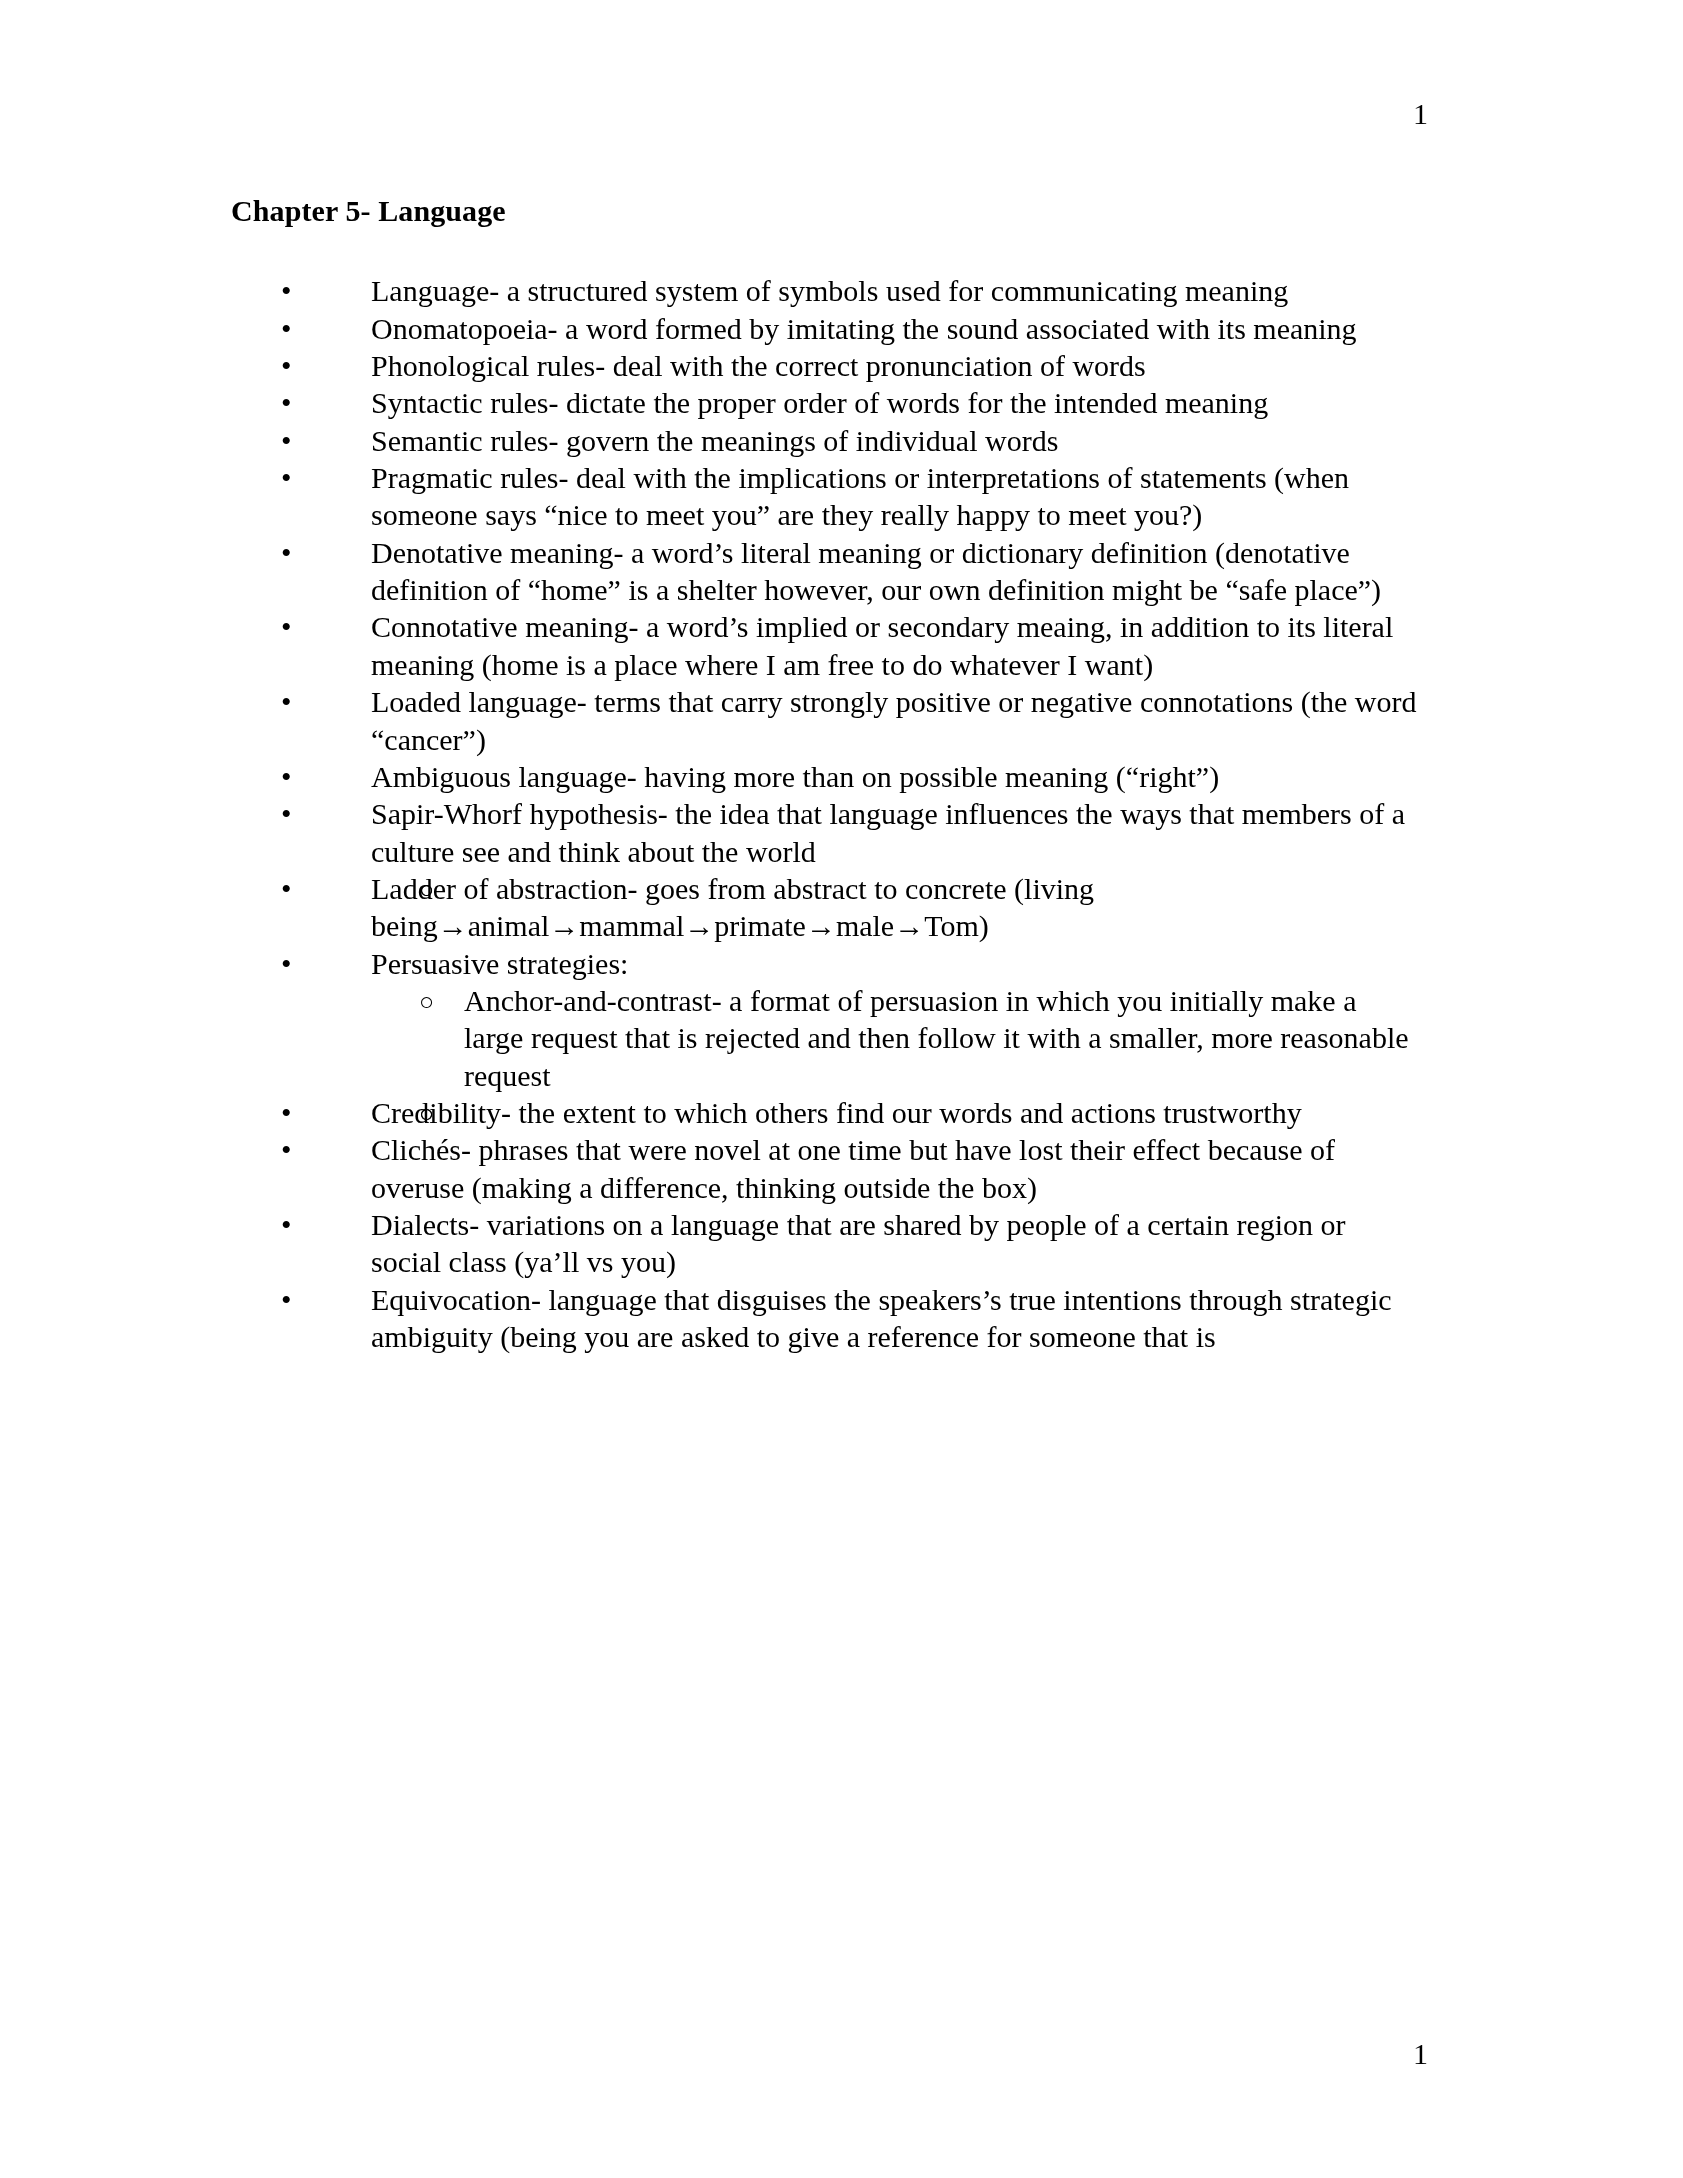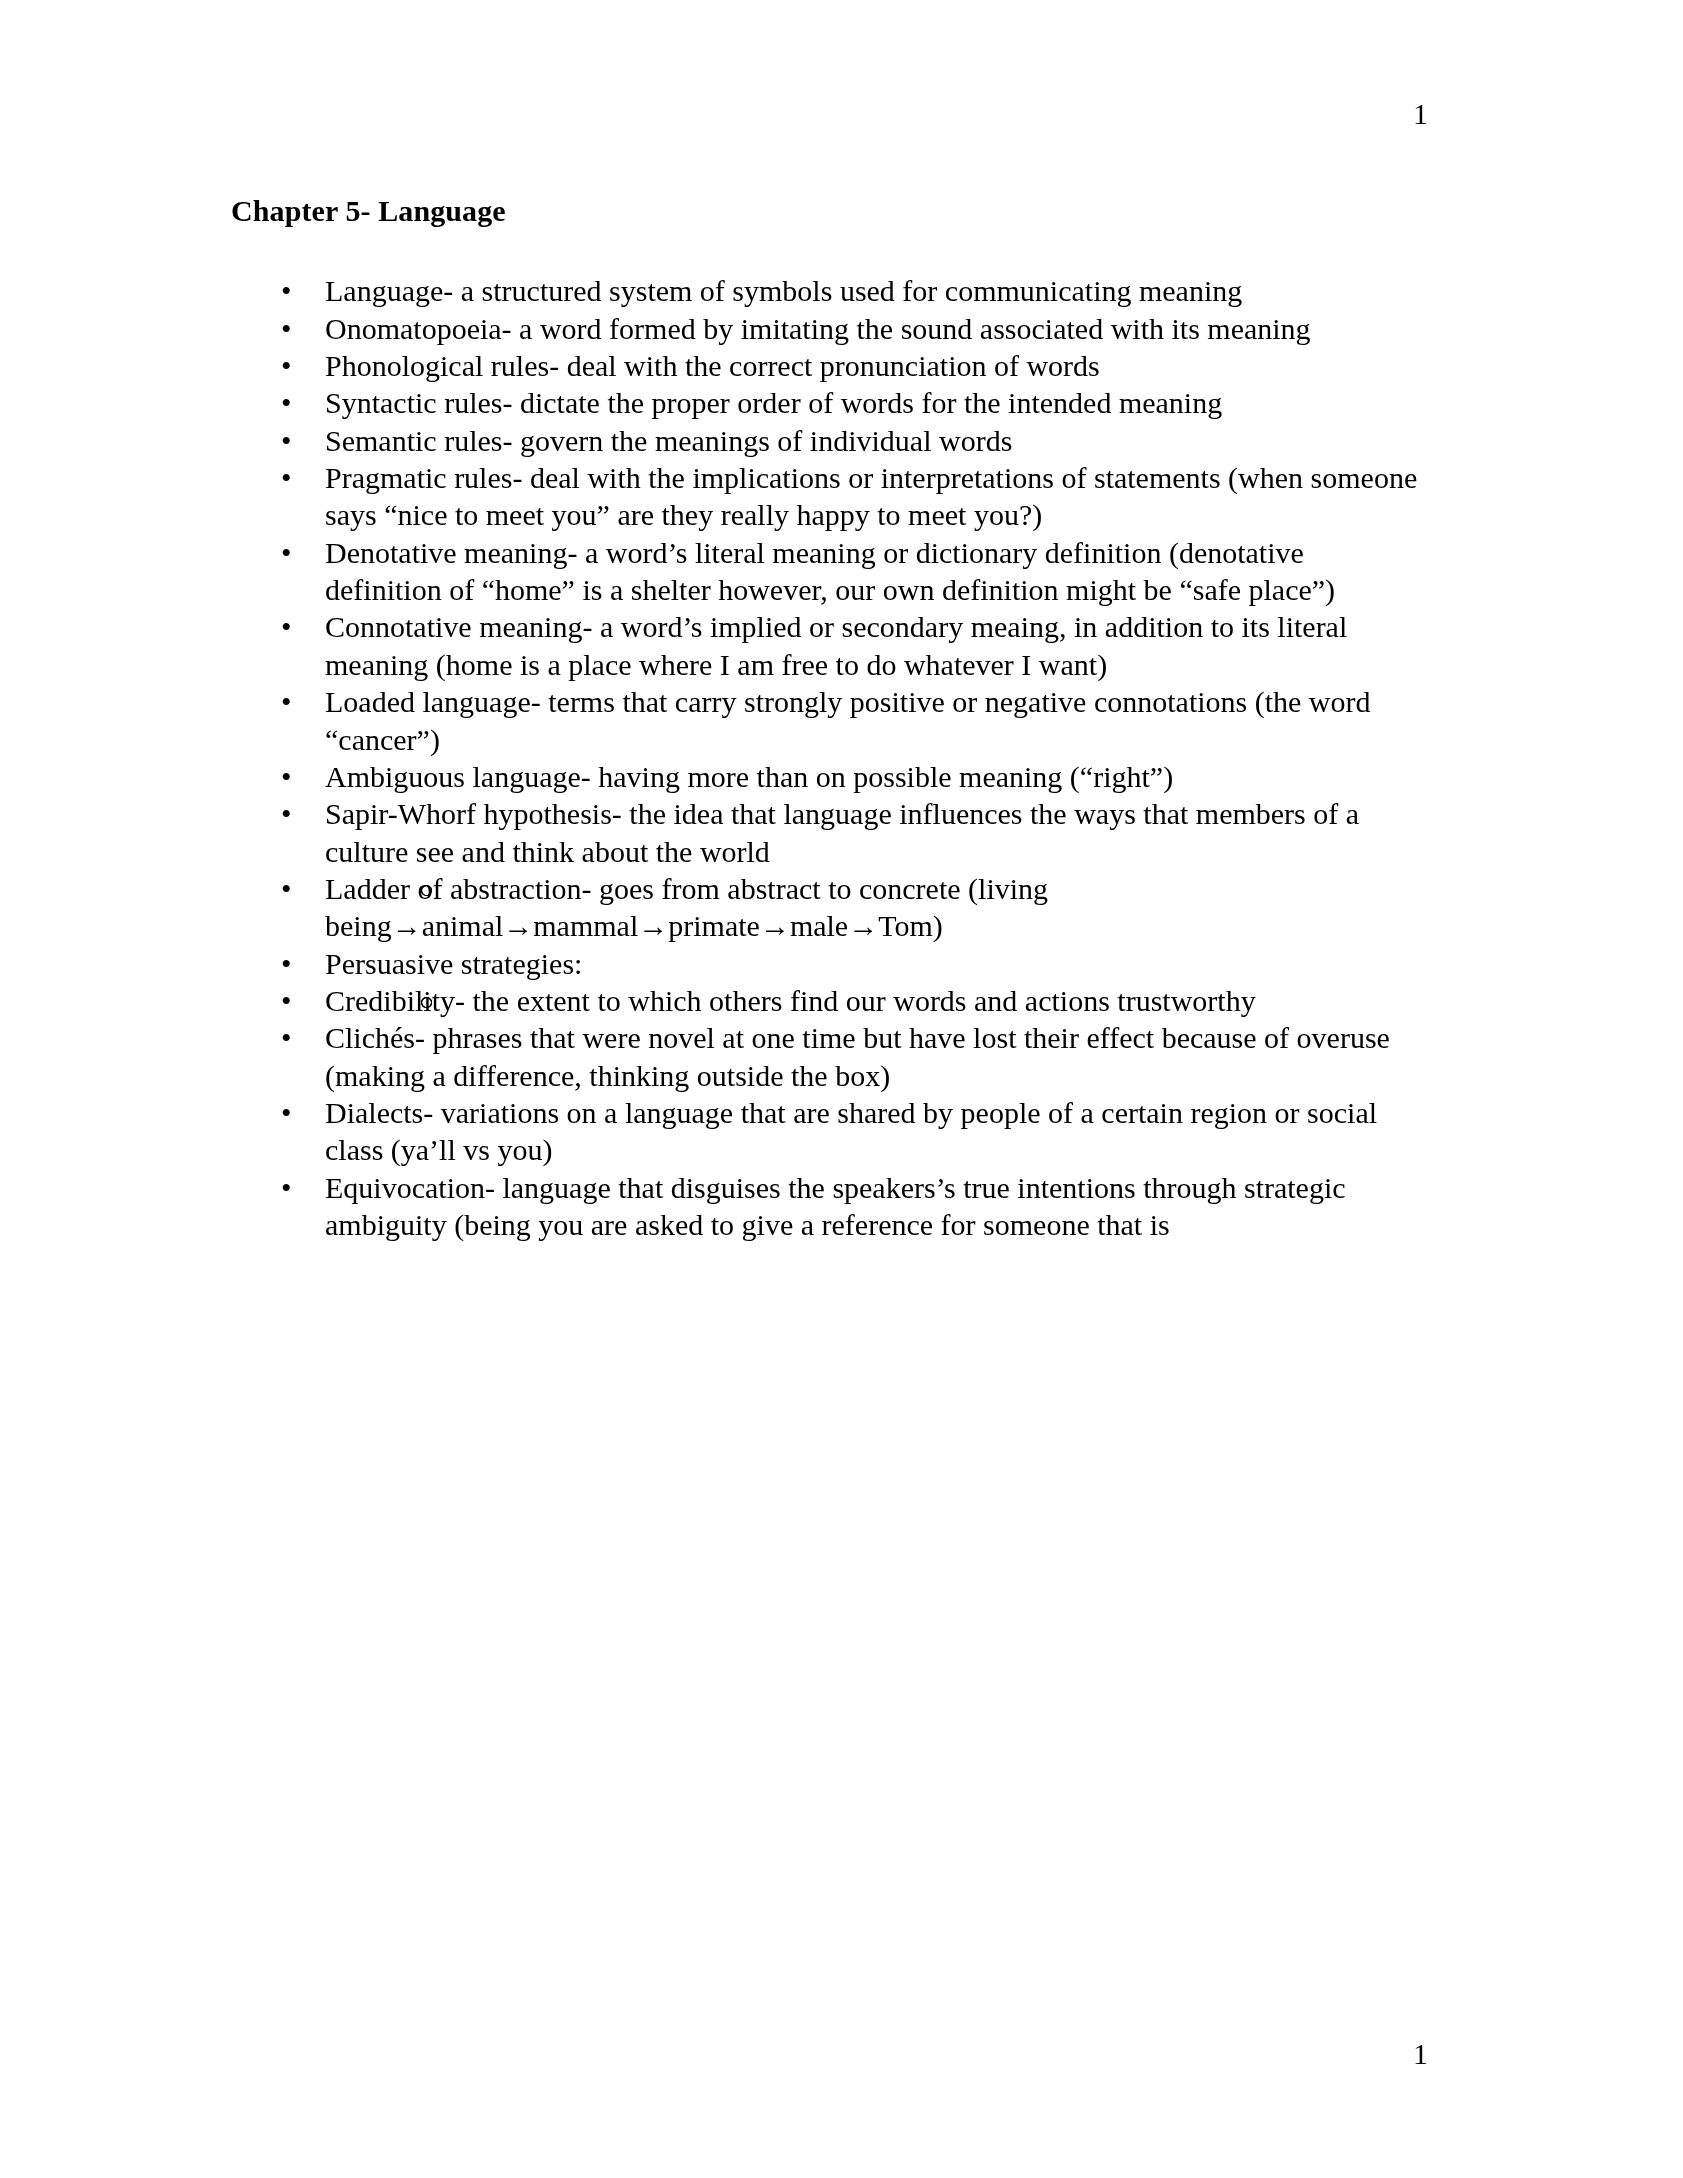--- a/index.html
+++ b/index.html
@@ -72,20 +72,21 @@
   li.lvl1 > .row > .bullet {
     position: absolute;
     left: 50px;
     top: 0;
     width: 30px;
     font-size: 30px;
     line-height: 1.245;
   }
   li.lvl1 > .row > .txt {
     display: block;
+    margin-left: 46px;
   }
 
   
   ul.level2 {
     list-style: none;
     margin: 0;
     padding: 0;
   }
   li.lvl2 > .row {
     position: relative;
@@ -194,21 +195,21 @@
             <span class="txt">Ladder of abstraction- goes from abstract to concrete (living being→animal→mammal→primate→male→Tom)</span>
           </div>
         </li>
         <li class="item lvl1">
           <div class="row">
             <span class="bullet">•</span>
             <span class="txt">Persuasive strategies:</span>
           </div>
           <ul class="level2">
             <li class="item lvl2">
-              <div class="row"><span class="bullet">○</span></div>
+              <div class="row"><span class="bullet">○</span><span class="txt">Anchor-and-contrast- a format of persuasion in which you initially make a large request that is rejected and then follow it with a smaller, more reasonable request</span></div>
             </li>
             <li class="item lvl2">
               <div class="row"><span class="bullet">○</span></div>
             </li>
             <li class="item lvl2">
               <div class="row"><span class="bullet">○</span></div>
             </li>
           </ul>
         </li>
         <li class="item lvl1">

